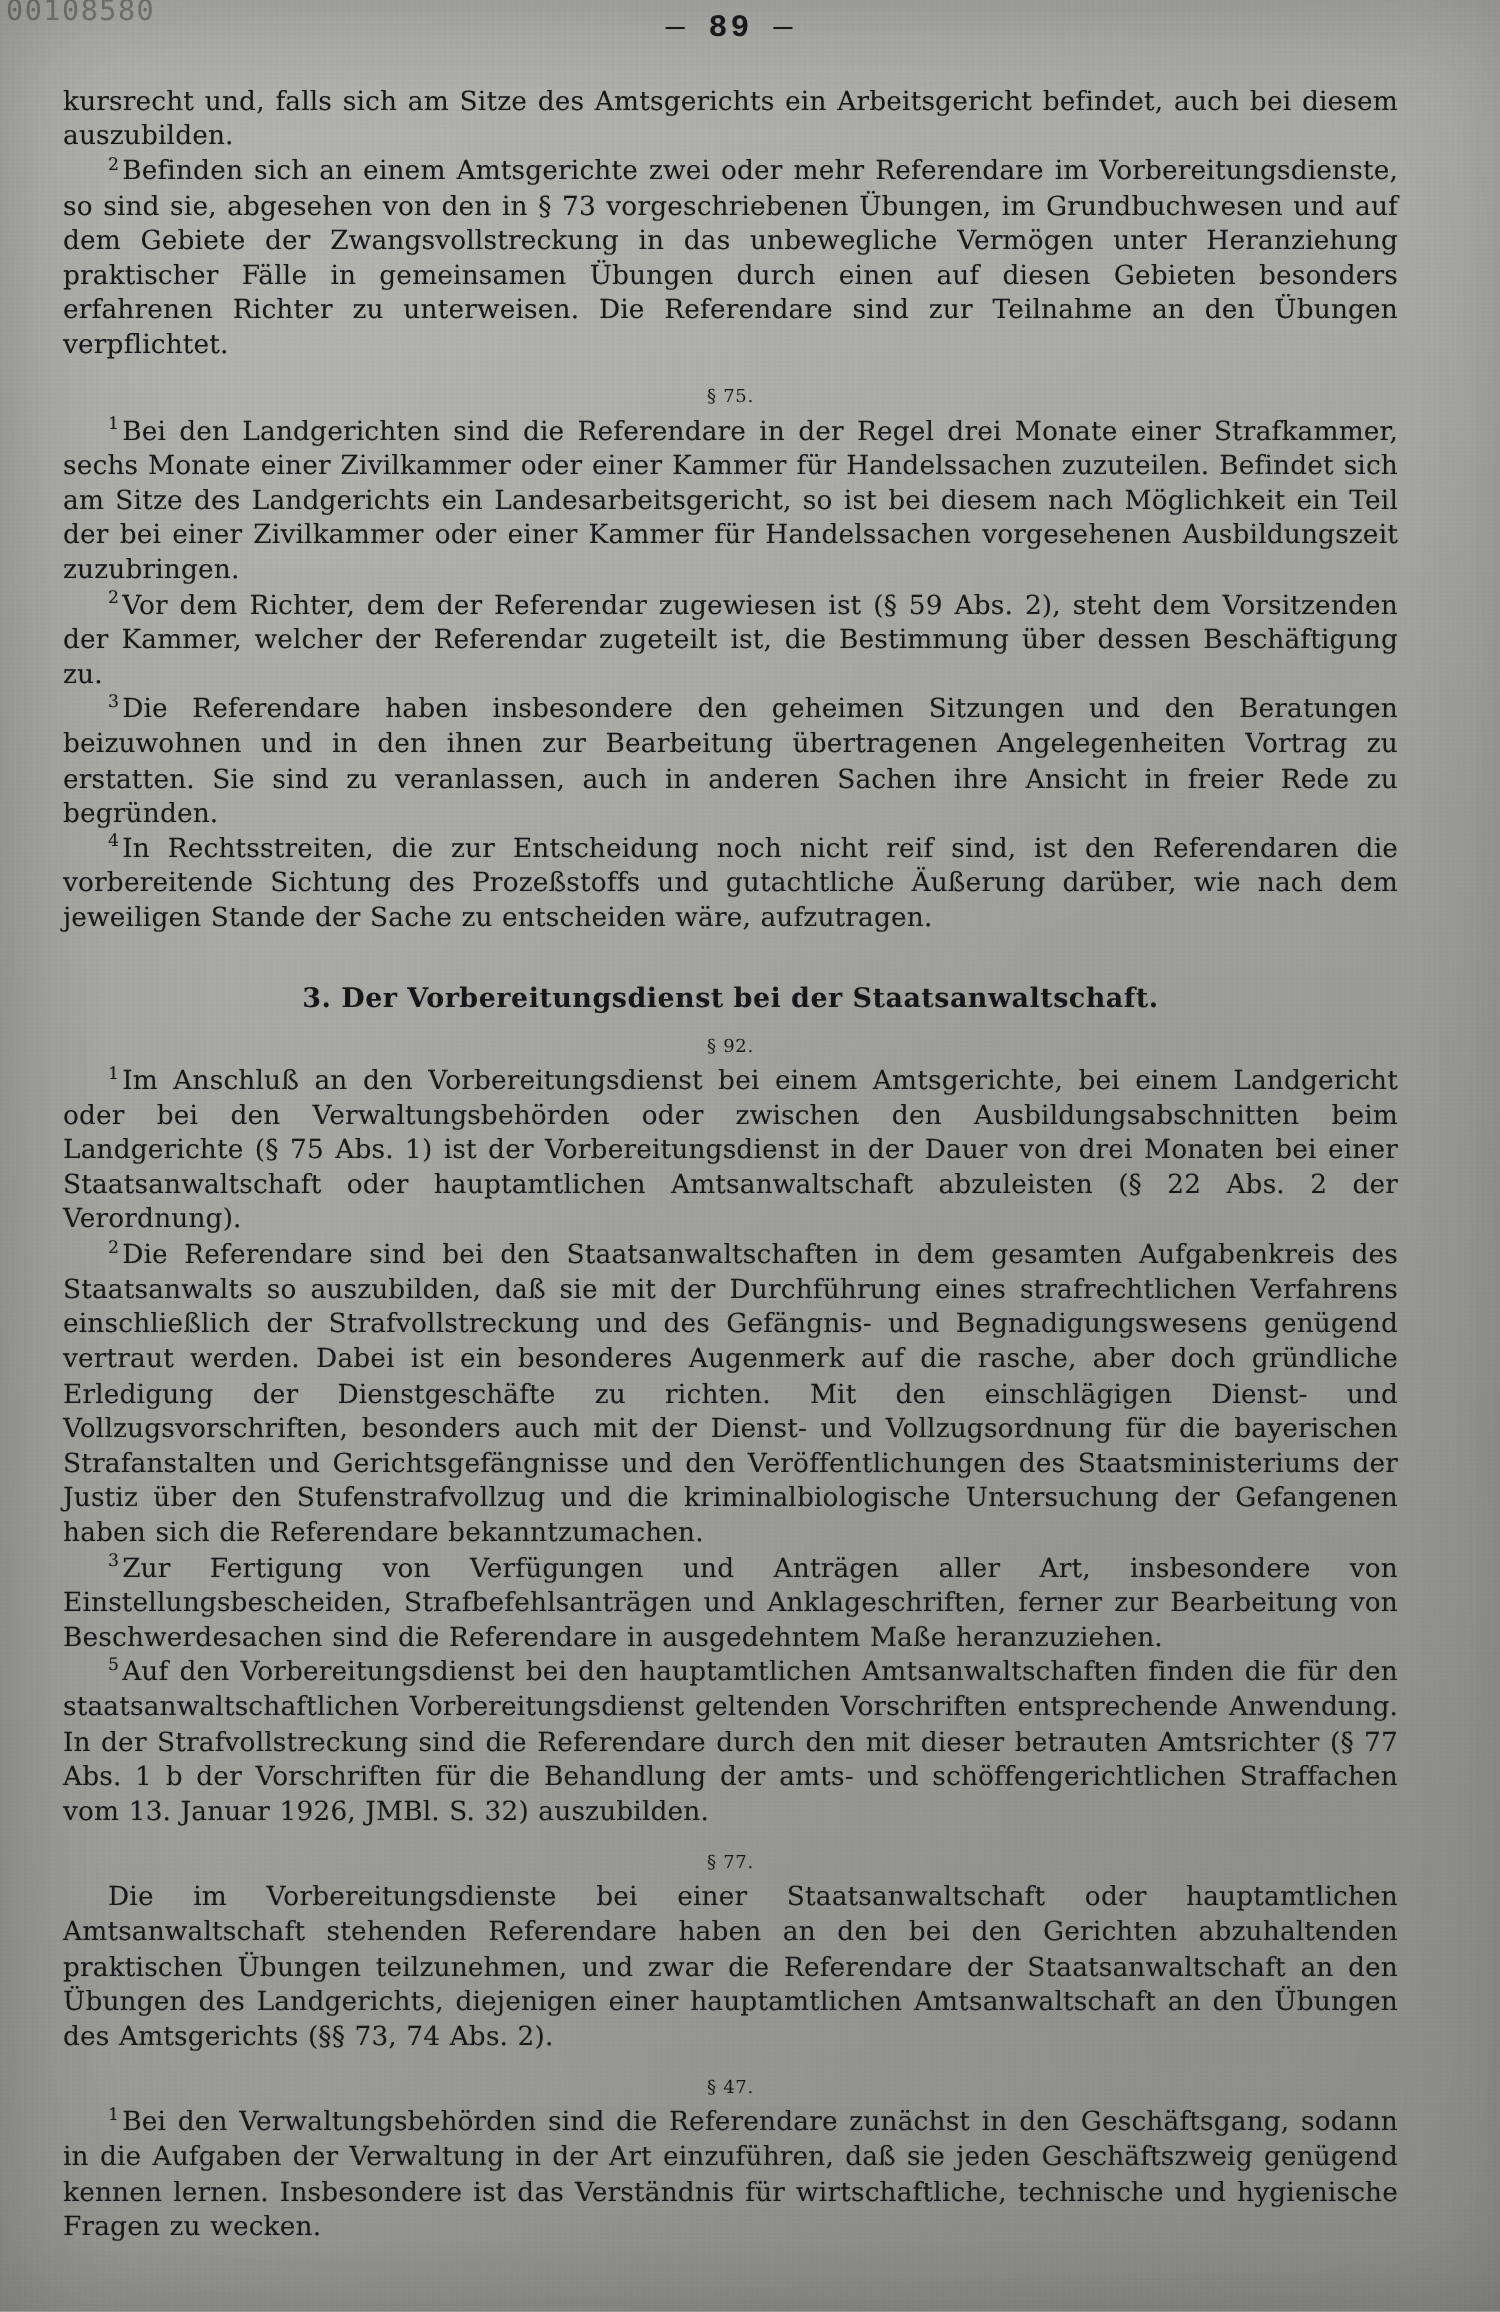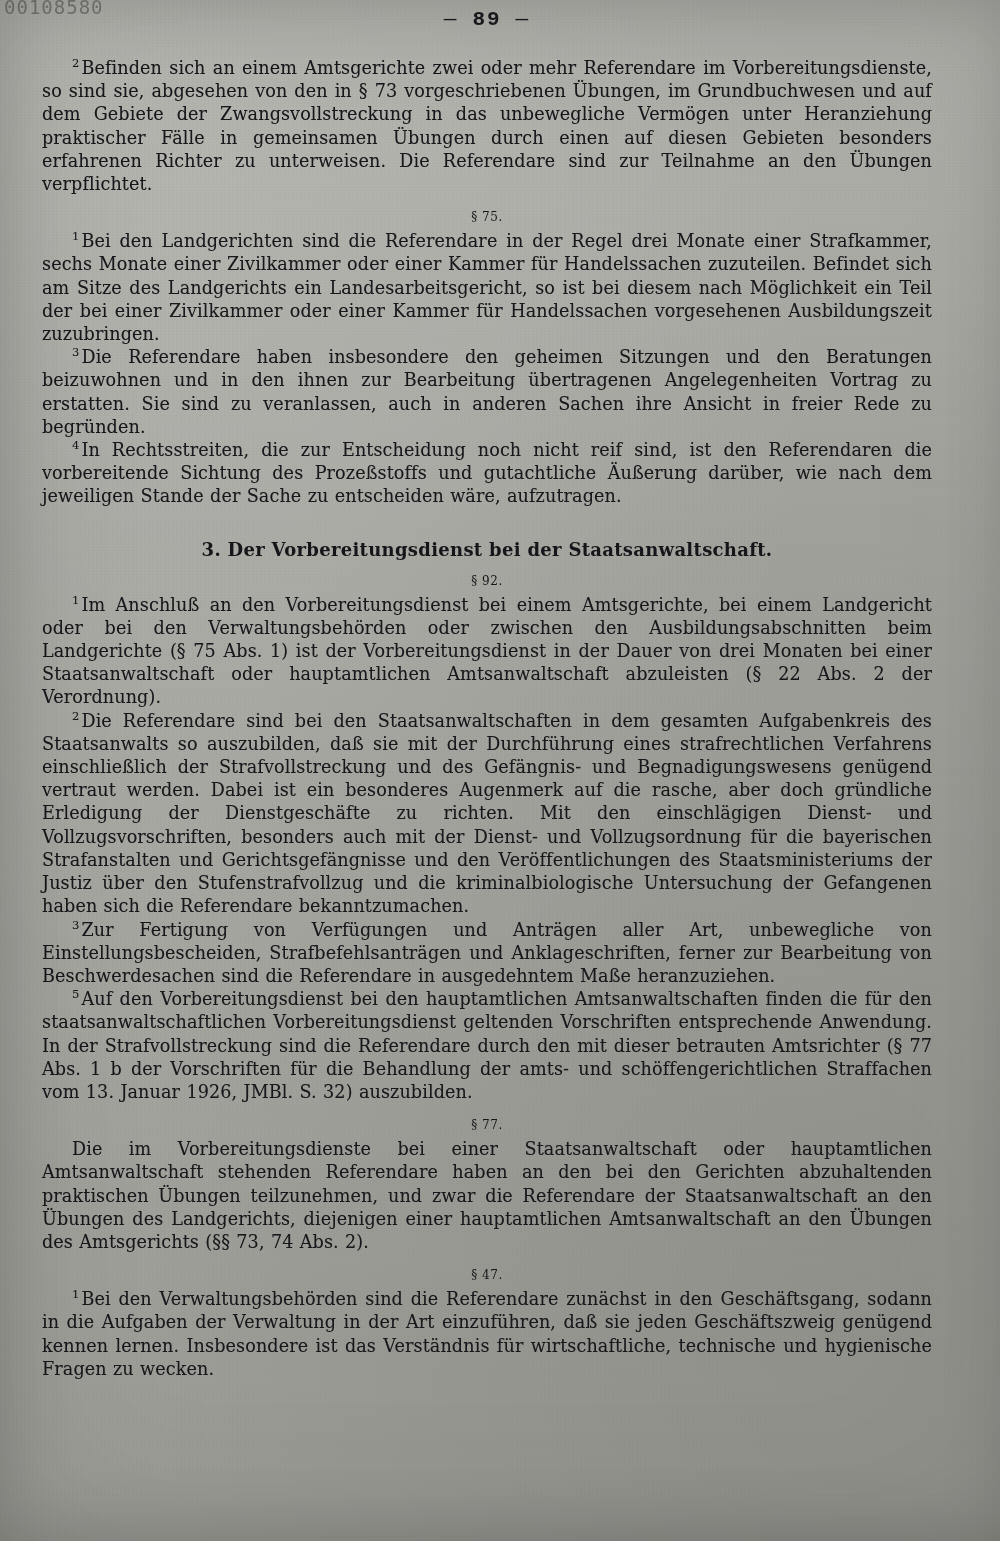--- a/index.html
+++ b/index.html
@@ -124,41 +124,43 @@
 <div class="page">
 
   <div class="scan-id">00108580</div>
 
   <div class="content">
 
     <div class="folio">
       <span class="dash">—</span><span>89</span><span class="dash">—</span>
     </div>
 
+    <p class="body hang"><span>kursrecht und, falls sich am Sitze des Amtsgerichts ein Arbeitsgericht befindet, auch bei diesem auszubilden.</span></p>
 
     <p class="body indent"><sup class="note">2</sup><span>Befinden sich an einem Amtsgerichte zwei oder mehr Referendare im Vorbereitungsdienste, so sind sie, abgesehen von den in § 73 vorgeschriebenen Übungen, im Grundbuchwesen und auf dem Gebiete der Zwangsvollstreckung in das unbewegliche Vermögen unter Heranziehung praktischer Fälle in gemeinsamen Übungen durch einen auf diesen Gebieten besonders erfahrenen Richter zu unterweisen. Die Referendare sind zur Teilnahme an den Übungen verpflichtet.</span></p>
 
     <div class="section-num">§ 75.</div>
 
     <p class="body indent"><sup class="note">1</sup><span>Bei den Landgerichten sind die Referendare in der Regel drei Monate einer Strafkammer, sechs Monate einer Zivilkammer oder einer Kammer für Handelssachen zuzuteilen. Befindet sich am Sitze des Landgerichts ein Landesarbeitsgericht, so ist bei diesem nach Möglichkeit ein Teil der bei einer Zivilkammer oder einer Kammer für Handelssachen vorgesehenen Ausbildungszeit zuzubringen.</span></p>
 
+    <p class="body indent"><sup class="note">2</sup><span>Vor dem Richter, dem der Referendar zugewiesen ist (§ 59 Abs. 2), steht dem Vorsitzenden der Kammer, welcher der Referendar zugeteilt ist, die Bestimmung über dessen Beschäftigung zu.</span></p>
 
     <p class="body indent"><sup class="note">3</sup><span>Die Referendare haben insbesondere den geheimen Sitzungen und den Beratungen beizuwohnen und in den ihnen zur Bearbeitung übertragenen Angelegenheiten Vortrag zu erstatten. Sie sind zu veranlassen, auch in anderen Sachen ihre Ansicht in freier Rede zu begründen.</span></p>
 
     <p class="body indent"><sup class="note">4</sup><span>In Rechtsstreiten, die zur Entscheidung noch nicht reif sind, ist den Referendaren die vorbereitende Sichtung des Prozeßstoffs und gutachtliche Äußerung darüber, wie nach dem jeweiligen Stande der Sache zu entscheiden wäre, aufzutragen.</span></p>
 
     <div class="heading">3. Der Vorbereitungsdienst bei der Staatsanwaltschaft.</div>
 
     <div class="section-num">§ 92.</div>
 
     <p class="body indent"><sup class="note">1</sup><span>Im Anschluß an den Vorbereitungsdienst bei einem Amtsgerichte, bei einem Landgericht oder bei den Verwaltungsbehörden oder zwischen den Ausbildungsabschnitten beim Landgerichte (§ 75 Abs. 1) ist der Vorbereitungsdienst in der Dauer von drei Monaten bei einer Staatsanwaltschaft oder hauptamtlichen Amtsanwaltschaft abzuleisten (§ 22 Abs. 2 der Verordnung).</span></p>
 
     <p class="body indent"><sup class="note">2</sup><span>Die Referendare sind bei den Staatsanwaltschaften in dem gesamten Aufgabenkreis des Staatsanwalts so auszubilden, daß sie mit der Durchführung eines strafrechtlichen Verfahrens einschließlich der Strafvollstreckung und des Gefängnis- und Begnadigungswesens genügend vertraut werden. Dabei ist ein besonderes Augenmerk auf die rasche, aber doch gründliche Erledigung der Dienstgeschäfte zu richten. Mit den einschlägigen Dienst- und Vollzugsvorschriften, besonders auch mit der Dienst- und Vollzugsordnung für die bayerischen Strafanstalten und Gerichtsgefängnisse und den Veröffentlichungen des Staatsministeriums der Justiz über den Stufenstrafvollzug und die kriminalbiologische Untersuchung der Gefangenen haben sich die Referendare bekanntzumachen.</span></p>
 
-    <p class="body indent"><sup class="note">3</sup><span>Zur Fertigung von Verfügungen und Anträgen aller Art, unbewegliche von Einstellungsbescheiden, Strafbefehlsanträgen und Anklageschriften, ferner zur Bearbeitung von Beschwerdesachen sind die Referendare in ausgedehntem Maße heranzuziehen.</span></p>
+    <p class="body indent"><sup class="note">3</sup><span>Zur Fertigung von Verfügungen und Anträgen aller Art, insbesondere von Einstellungsbescheiden, Strafbefehlsanträgen und Anklageschriften, ferner zur Bearbeitung von Beschwerdesachen sind die Referendare in ausgedehntem Maße heranzuziehen.</span></p>
 
 
     <p class="body indent"><sup class="note">5</sup><span>Auf den Vorbereitungsdienst bei den hauptamtlichen Amtsanwaltschaften finden die für den staatsanwaltschaftlichen Vorbereitungsdienst geltenden Vorschriften entsprechende Anwendung. In der Strafvollstreckung sind die Referendare durch den mit dieser betrauten Amtsrichter (§ 77 Abs. 1 b der Vorschriften für die Behandlung der amts- und schöffengerichtlichen Straffachen vom 13. Januar 1926, JMBl. S. 32) auszubilden.</span></p>
 
     <div class="section-num">§ 77.</div>
 
     <p class="body indent"><span>Die im Vorbereitungsdienste bei einer Staatsanwaltschaft oder hauptamtlichen Amtsanwaltschaft stehenden Referendare haben an den bei den Gerichten abzuhaltenden praktischen Übungen teilzunehmen, und zwar die Referendare der Staatsanwaltschaft an den Übungen des Landgerichts, diejenigen einer hauptamtlichen Amtsanwaltschaft an den Übungen des Amtsgerichts (§§ 73, 74 Abs. 2).</span></p>
 
 
     <div class="section-num">§ 47.</div>

